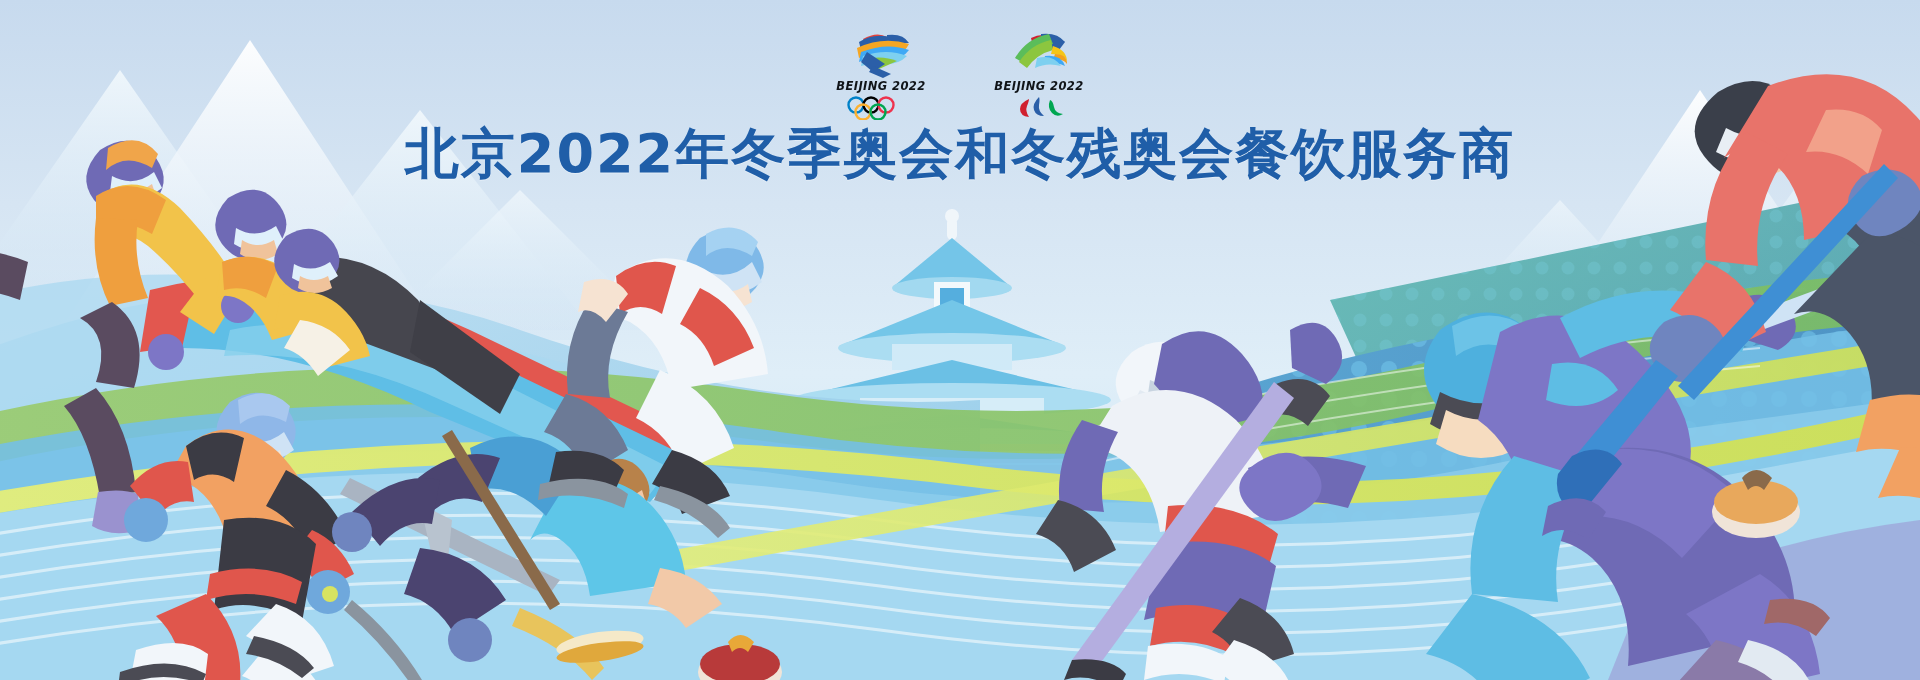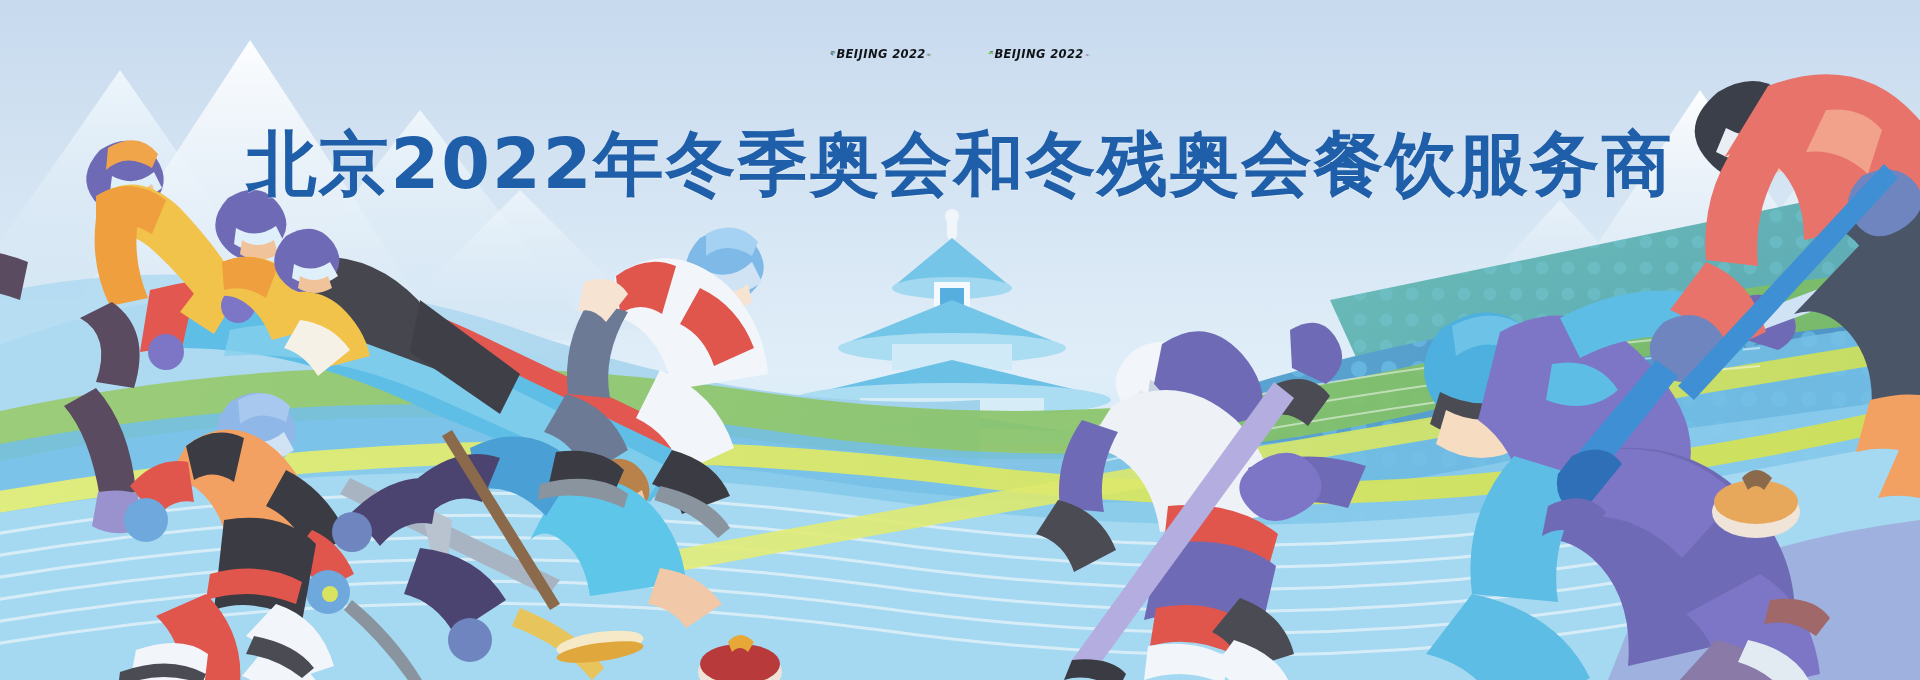--- a/index.html
+++ b/index.html
@@ -13,35 +13,35 @@
   }
   .layer{position:absolute;inset:0;}
   .layer svg{display:block;width:1920px;height:680px;}
 
   
   #logos{
     position:absolute; left:0; right:0; top:28px;
     display:flex; justify-content:center; align-items:flex-start; gap:54px;
     z-index:40;
   }
-  .logo-block{width:104px;display:flex;flex-direction:row;align-items:center;}
+  .logo-block{width:104px;display:flex;flex-direction:column;align-items:center;}
   .logo-mark{width:76px;height:50px;}
   .logo-word{
     font-size:11.5px; font-weight:bold; font-style:italic;
     letter-spacing:.4px; color:#101418; margin-top:3px;
     white-space:nowrap; line-height:1;
     font-family:"DejaVu Sans",sans-serif;
   }
   .logo-sym{height:24px;margin-top:3px;}
 
   
   #title{
     position:absolute; left:0; right:0; top:118px;
     text-align:center; z-index:45;
-    font-size:70px; font-weight:bold; letter-spacing:2px;
+    font-size:54px; font-weight:bold; letter-spacing:2px;
     color:#1f5ea8;
     font-family:"DejaVu Sans","Liberation Sans",sans-serif;
     text-shadow:0 1px 0 rgba(255,255,255,.35);
     white-space:nowrap;
   }
 </style>
 </head>
 <body>
 
 <div id="banner">

